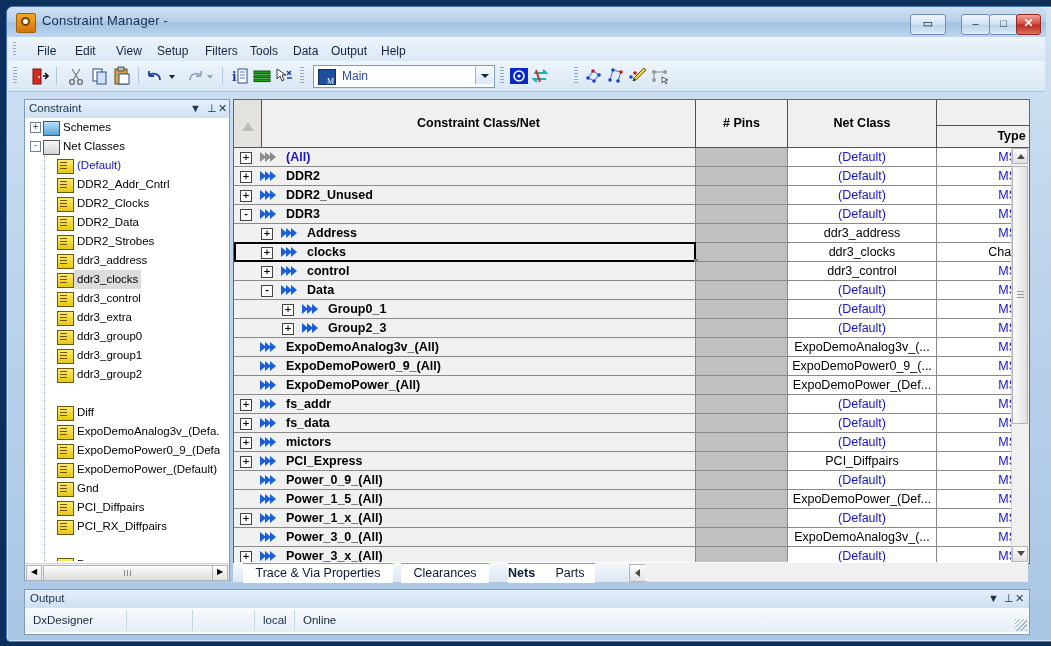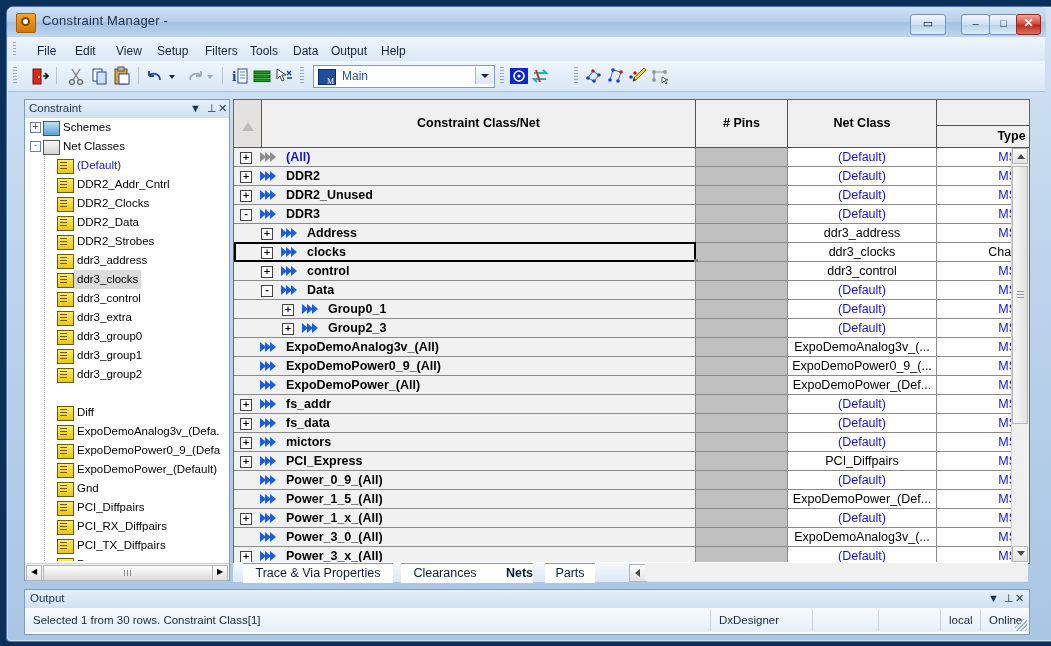--- a/index.html
+++ b/index.html
@@ -435,24 +435,20 @@
           <div class="tlabel" style="left: 52px; top: 0px;">Gnd</div>
         </div>
         <div class="trow" style="top: 380px; width: 204px;">
           <div class="ticon ic-net" style="left: 32px; top: 3px;"></div>
           <div class="tlabel" style="left: 52px; top: 0px;">PCI_Diffpairs</div>
         </div>
         <div class="trow" style="top: 399px; width: 204px; text-align: center;">
           <div class="ticon ic-net" style="left: 32px; top: 3px;"></div>
           <div class="tlabel" style="left: 52px; top: 0px;">PCI_RX_Diffpairs</div>
         </div>
-        <div class="trow" style="top: 418px; width: 204px;">
-          <div class="ticon ic-net" style="left: 32px; top: 3px;"></div>
-          <div class="tlabel" style="left: 52px; top: 0px;">PCI_TX_Diffpairs</div>
-        </div>
         <div class="trow" style="top: 437px; width: 204px;">
           <div class="ticon ic-net" style="left: 32px; top: 3px;"></div>
           <div class="tlabel" style="left: 52px; top: 0px;">Power</div>
         </div>
       </div>
     <div id="nav-hscroll">
       <div class="hsarrow" style="left:1px">◀</div>
       <div id="nav-hthumb"></div>
       <div class="hsarrow" style="left:187px">▶</div>
     </div>
@@ -782,37 +778,36 @@
       <div class="vsarrow" id="vs-dn" style="bottom:0"></div>
     </div>
   </div>
 
   <div id="tabbar">
     <div class="tslash" style="left:0px"></div>
     <div class="tab" style="left:10px;width:150px;text-align:center">Trace &amp; Via Properties</div>
     <div class="tslash" style="left:158px"></div>
     <div class="tab" style="left:168px;width:88px;text-align:center">Clearances</div>
     <div class="tslash" style="left:253px"></div>
-    <div class="tab sel" style="left:256px;width:44px;text-align:right">Nets</div>
+    <div class="tab sel" style="left:275px;width:44px;text-align:left">Nets</div>
     <div class="tslash" style="left:303px"></div>
     <div class="tab" style="left:312px;width:50px;text-align:center">Parts</div>
     <div class="tslash" style="left:360px"></div>
     <div id="tab-scroll-left"></div>
     <div id="tab-hscroll"></div>
   </div>
 
   <div id="output">
     <div id="output-header">
       <div id="output-title">Output</div>
       <div class="navhdr-btn" style="left:963px">▼</div>
       <div class="navhdr-btn" style="left:979px">⊥</div>
       <div class="navhdr-btn" style="left:990px">✕</div>
     </div>
     <div id="status">
-      <div class="sseg" style="width:686px">Selected 1 from 30 rows. Constraint Class[1]</div>
       <div class="sseg" style="width:102px">DxDesigner</div>
       <div class="sseg" style="width:66px"></div>
       <div class="sseg" style="width:62px"></div>
       <div class="sseg" style="width:40px">local</div>
       <div class="sseg" style="width:48px;border-right:none">Online</div>
       <div id="sgrip"></div>
     </div>
   </div>
 
 </div>

